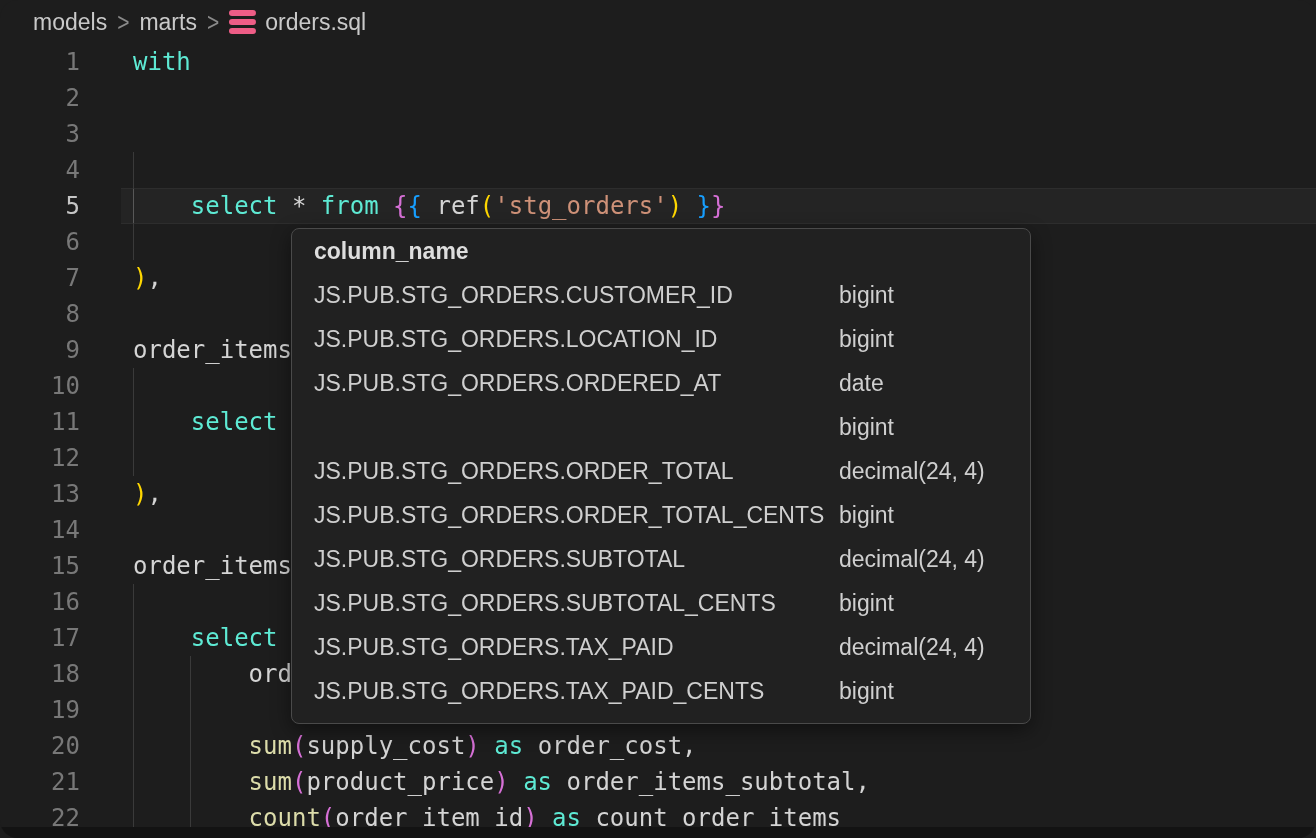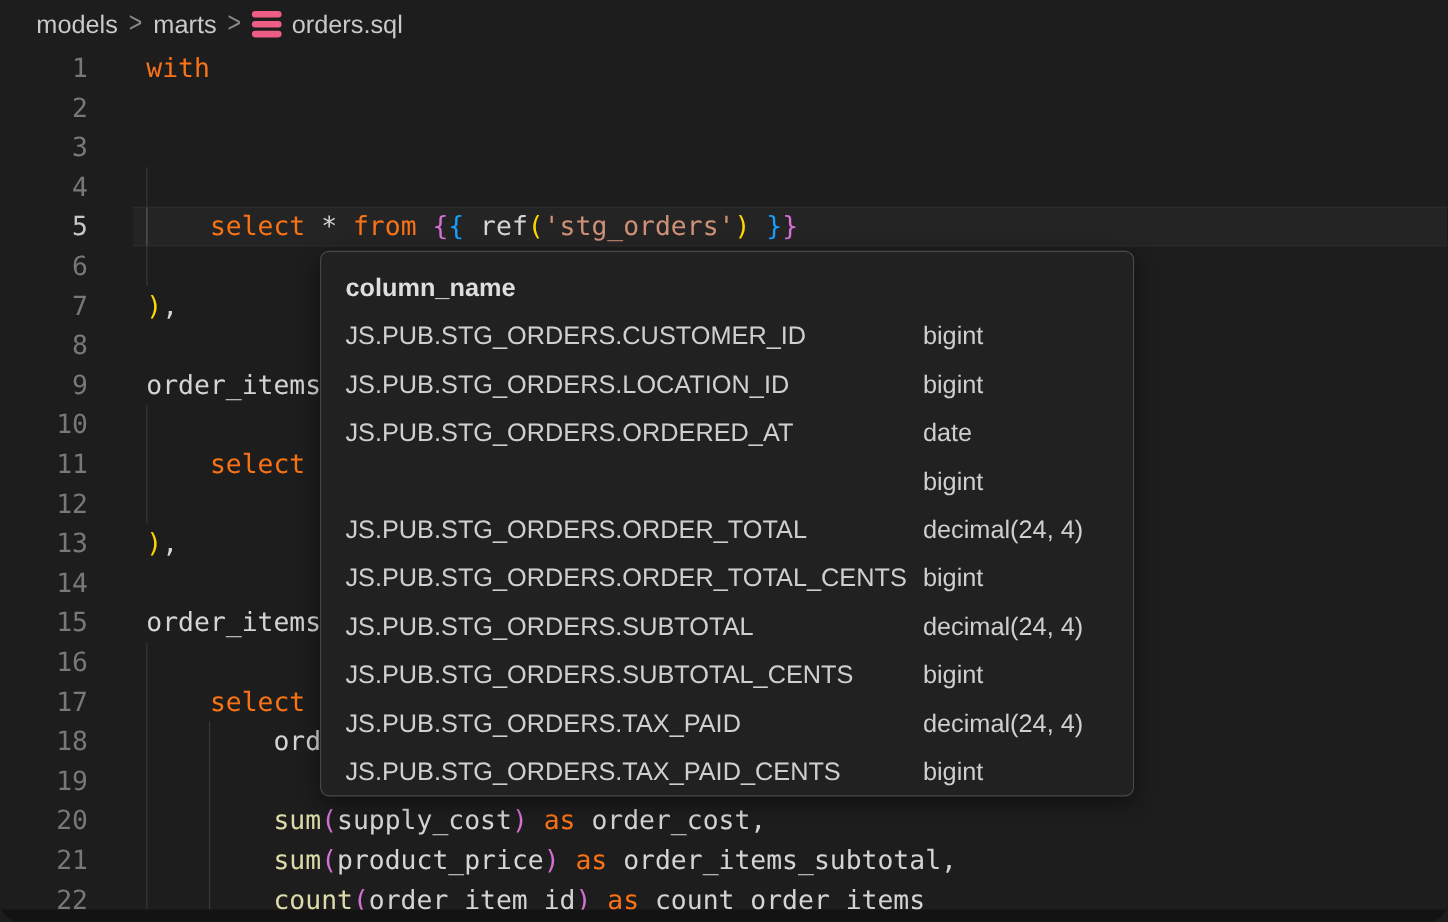--- a/index.html
+++ b/index.html
@@ -70,39 +70,38 @@
     color: #787878;
     user-select: none;
   }
   .code-line.current .line-num { color: #c6c6c6; }
   .code-text {
     position: absolute;
     left: 133px; top: 0;
     white-space: pre;
     color: #d4d4d4;
   }
-  .tk-kw  { color: #f97316; }
+  .tk-kw  { color: #5eead4; }
   .tk-id  { color: #d4d4d4; }
   .tk-fn  { color: #dcdcaa; }
   .tk-str { color: #ce9178; }
   .tk-b1  { color: #ffd700; }
   .tk-b2  { color: #d670d6; }
   .tk-b3  { color: #179fff; }
 
   
   .popup {
     position: absolute;
     left: 291px; top: 184px;
     width: 740px; height: 496px;
     background: #212121;
     border: 1px solid #4a4a4a;
     border-radius: 8px;
     box-shadow: 0 6px 20px rgba(0,0,0,0.45);
     z-index: 5;
-    padding-top: 10px;
     font-family: "Liberation Sans", sans-serif;
     font-size: 23px;
     color: #cfcfcf;
     overflow: hidden;
   }
   .popup-row { position: relative; height: 44px; line-height: 44px; }
   .popup-col1 { position: absolute; left: 22px; white-space: nowrap; }
   .popup-col2 { position: absolute; left: 547px; white-space: nowrap; }
   .popup-row.header { font-weight: bold; color: #dedede; }
 

